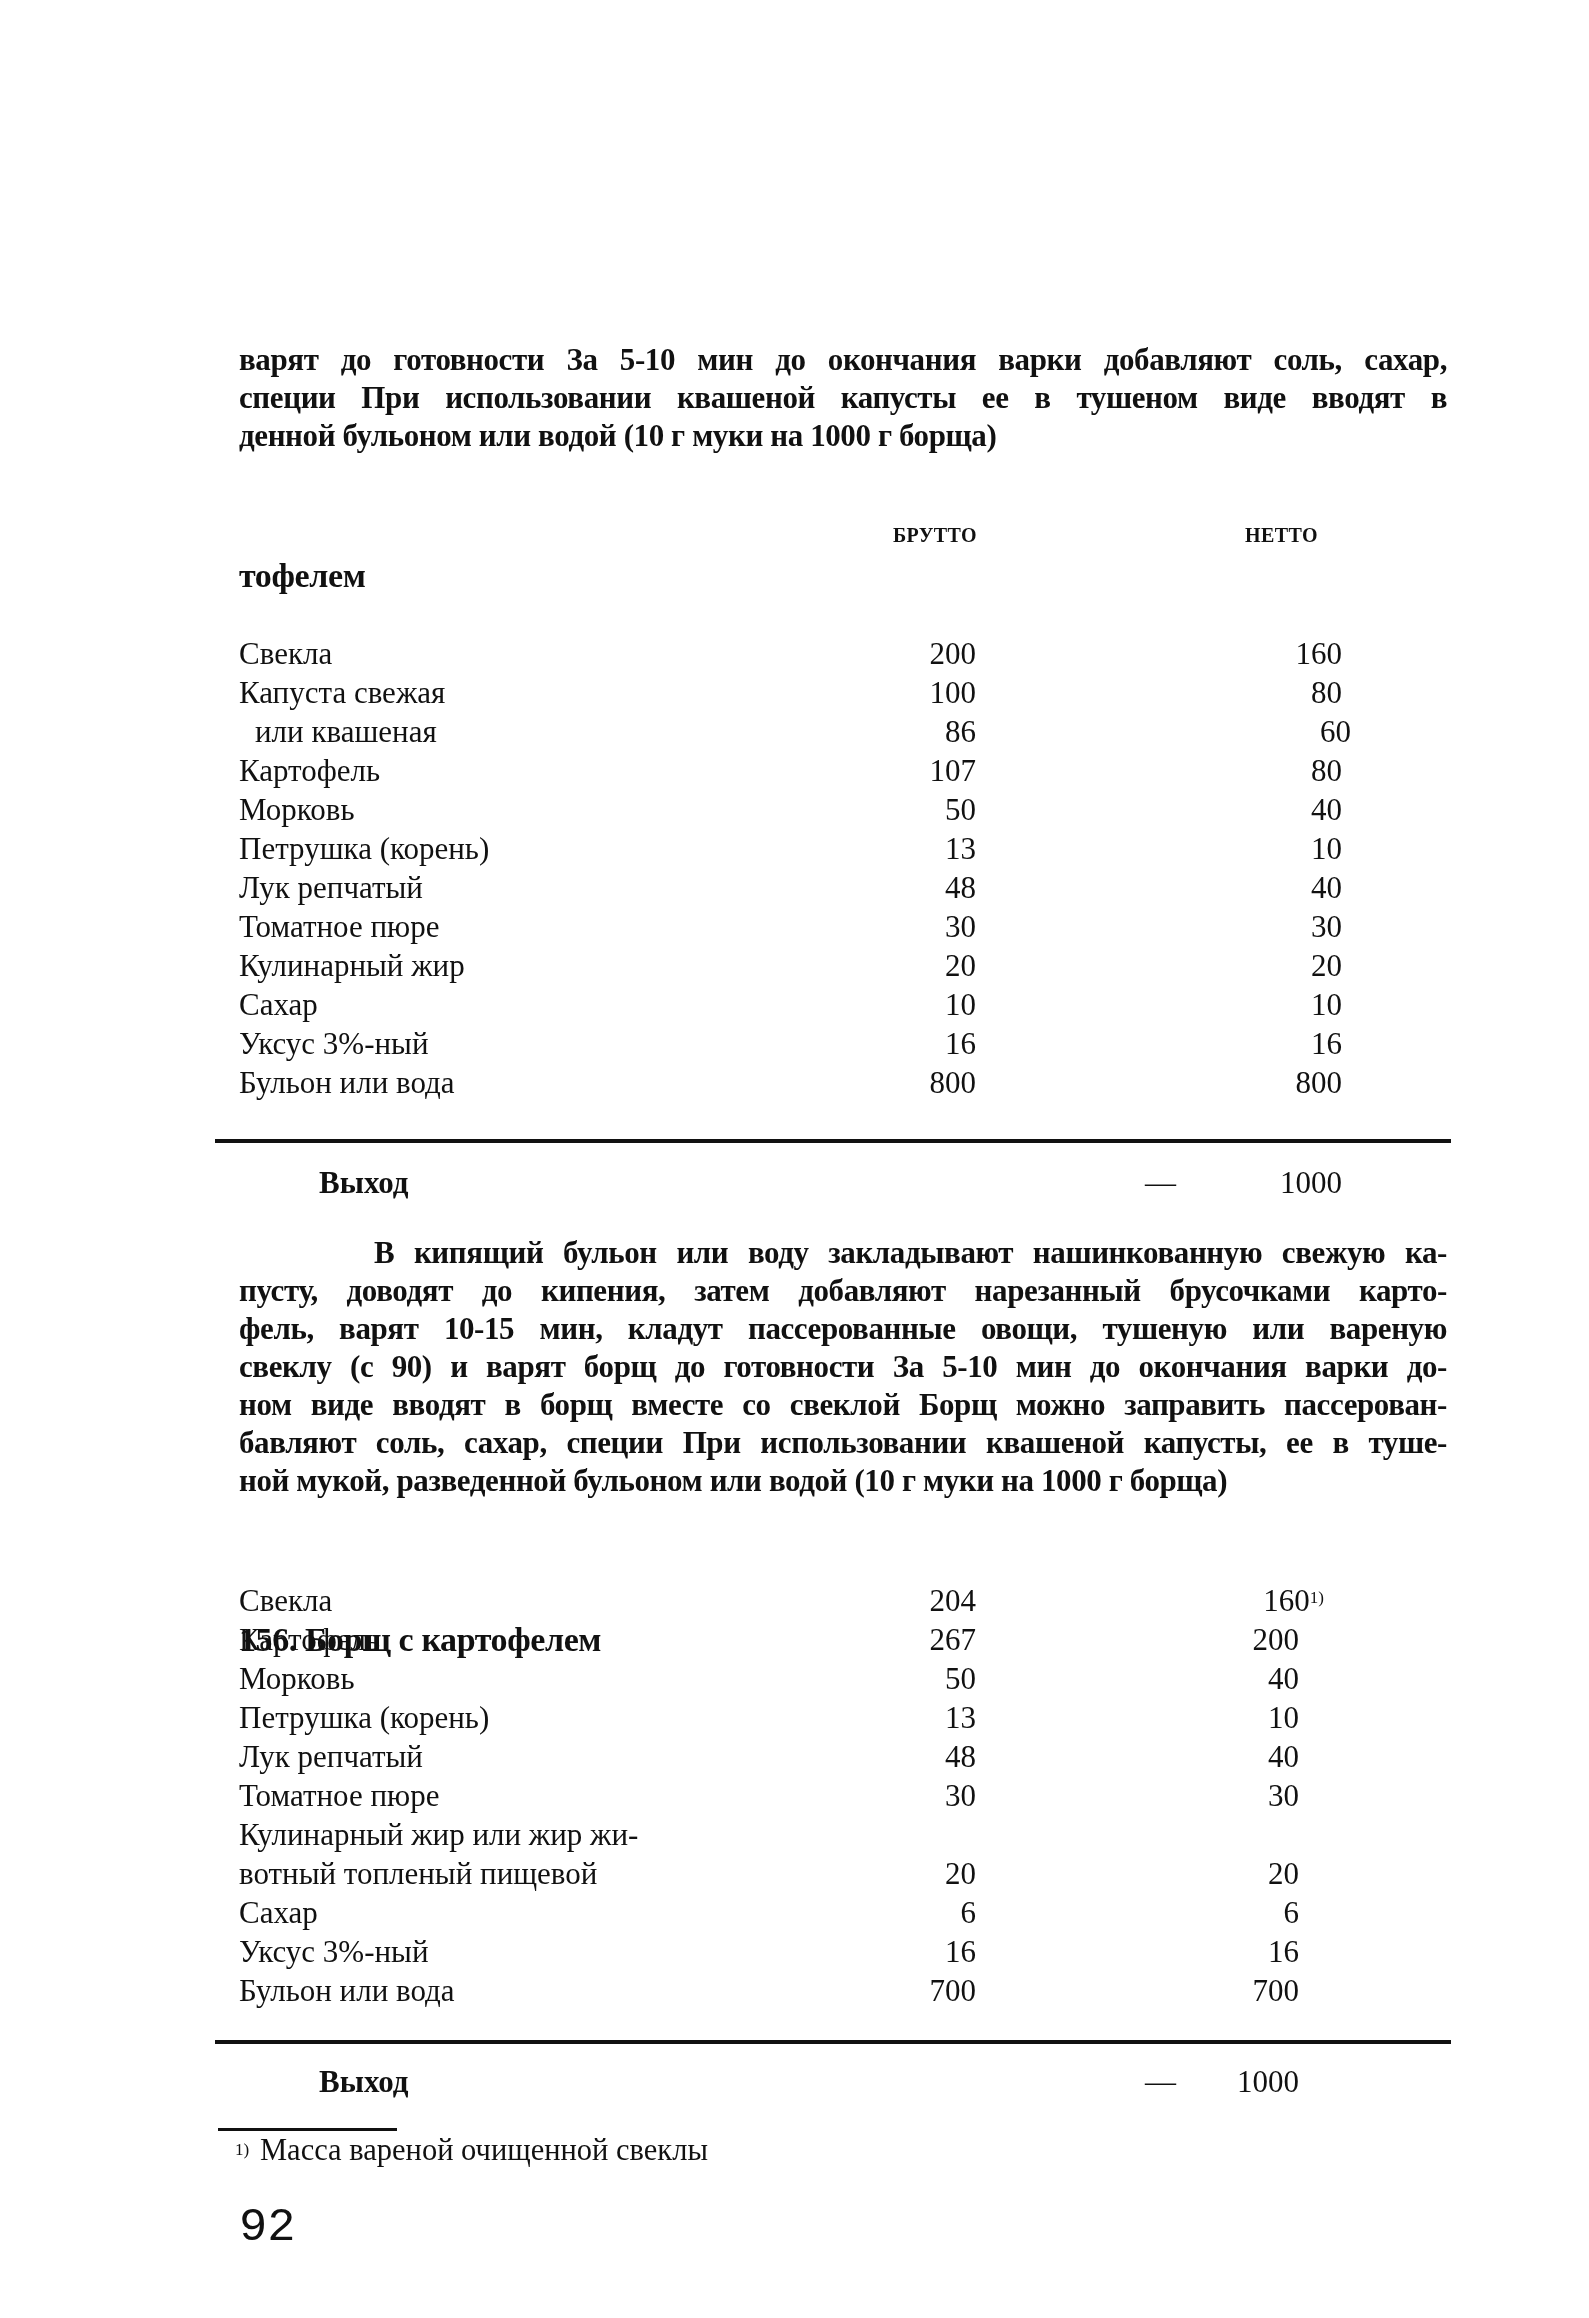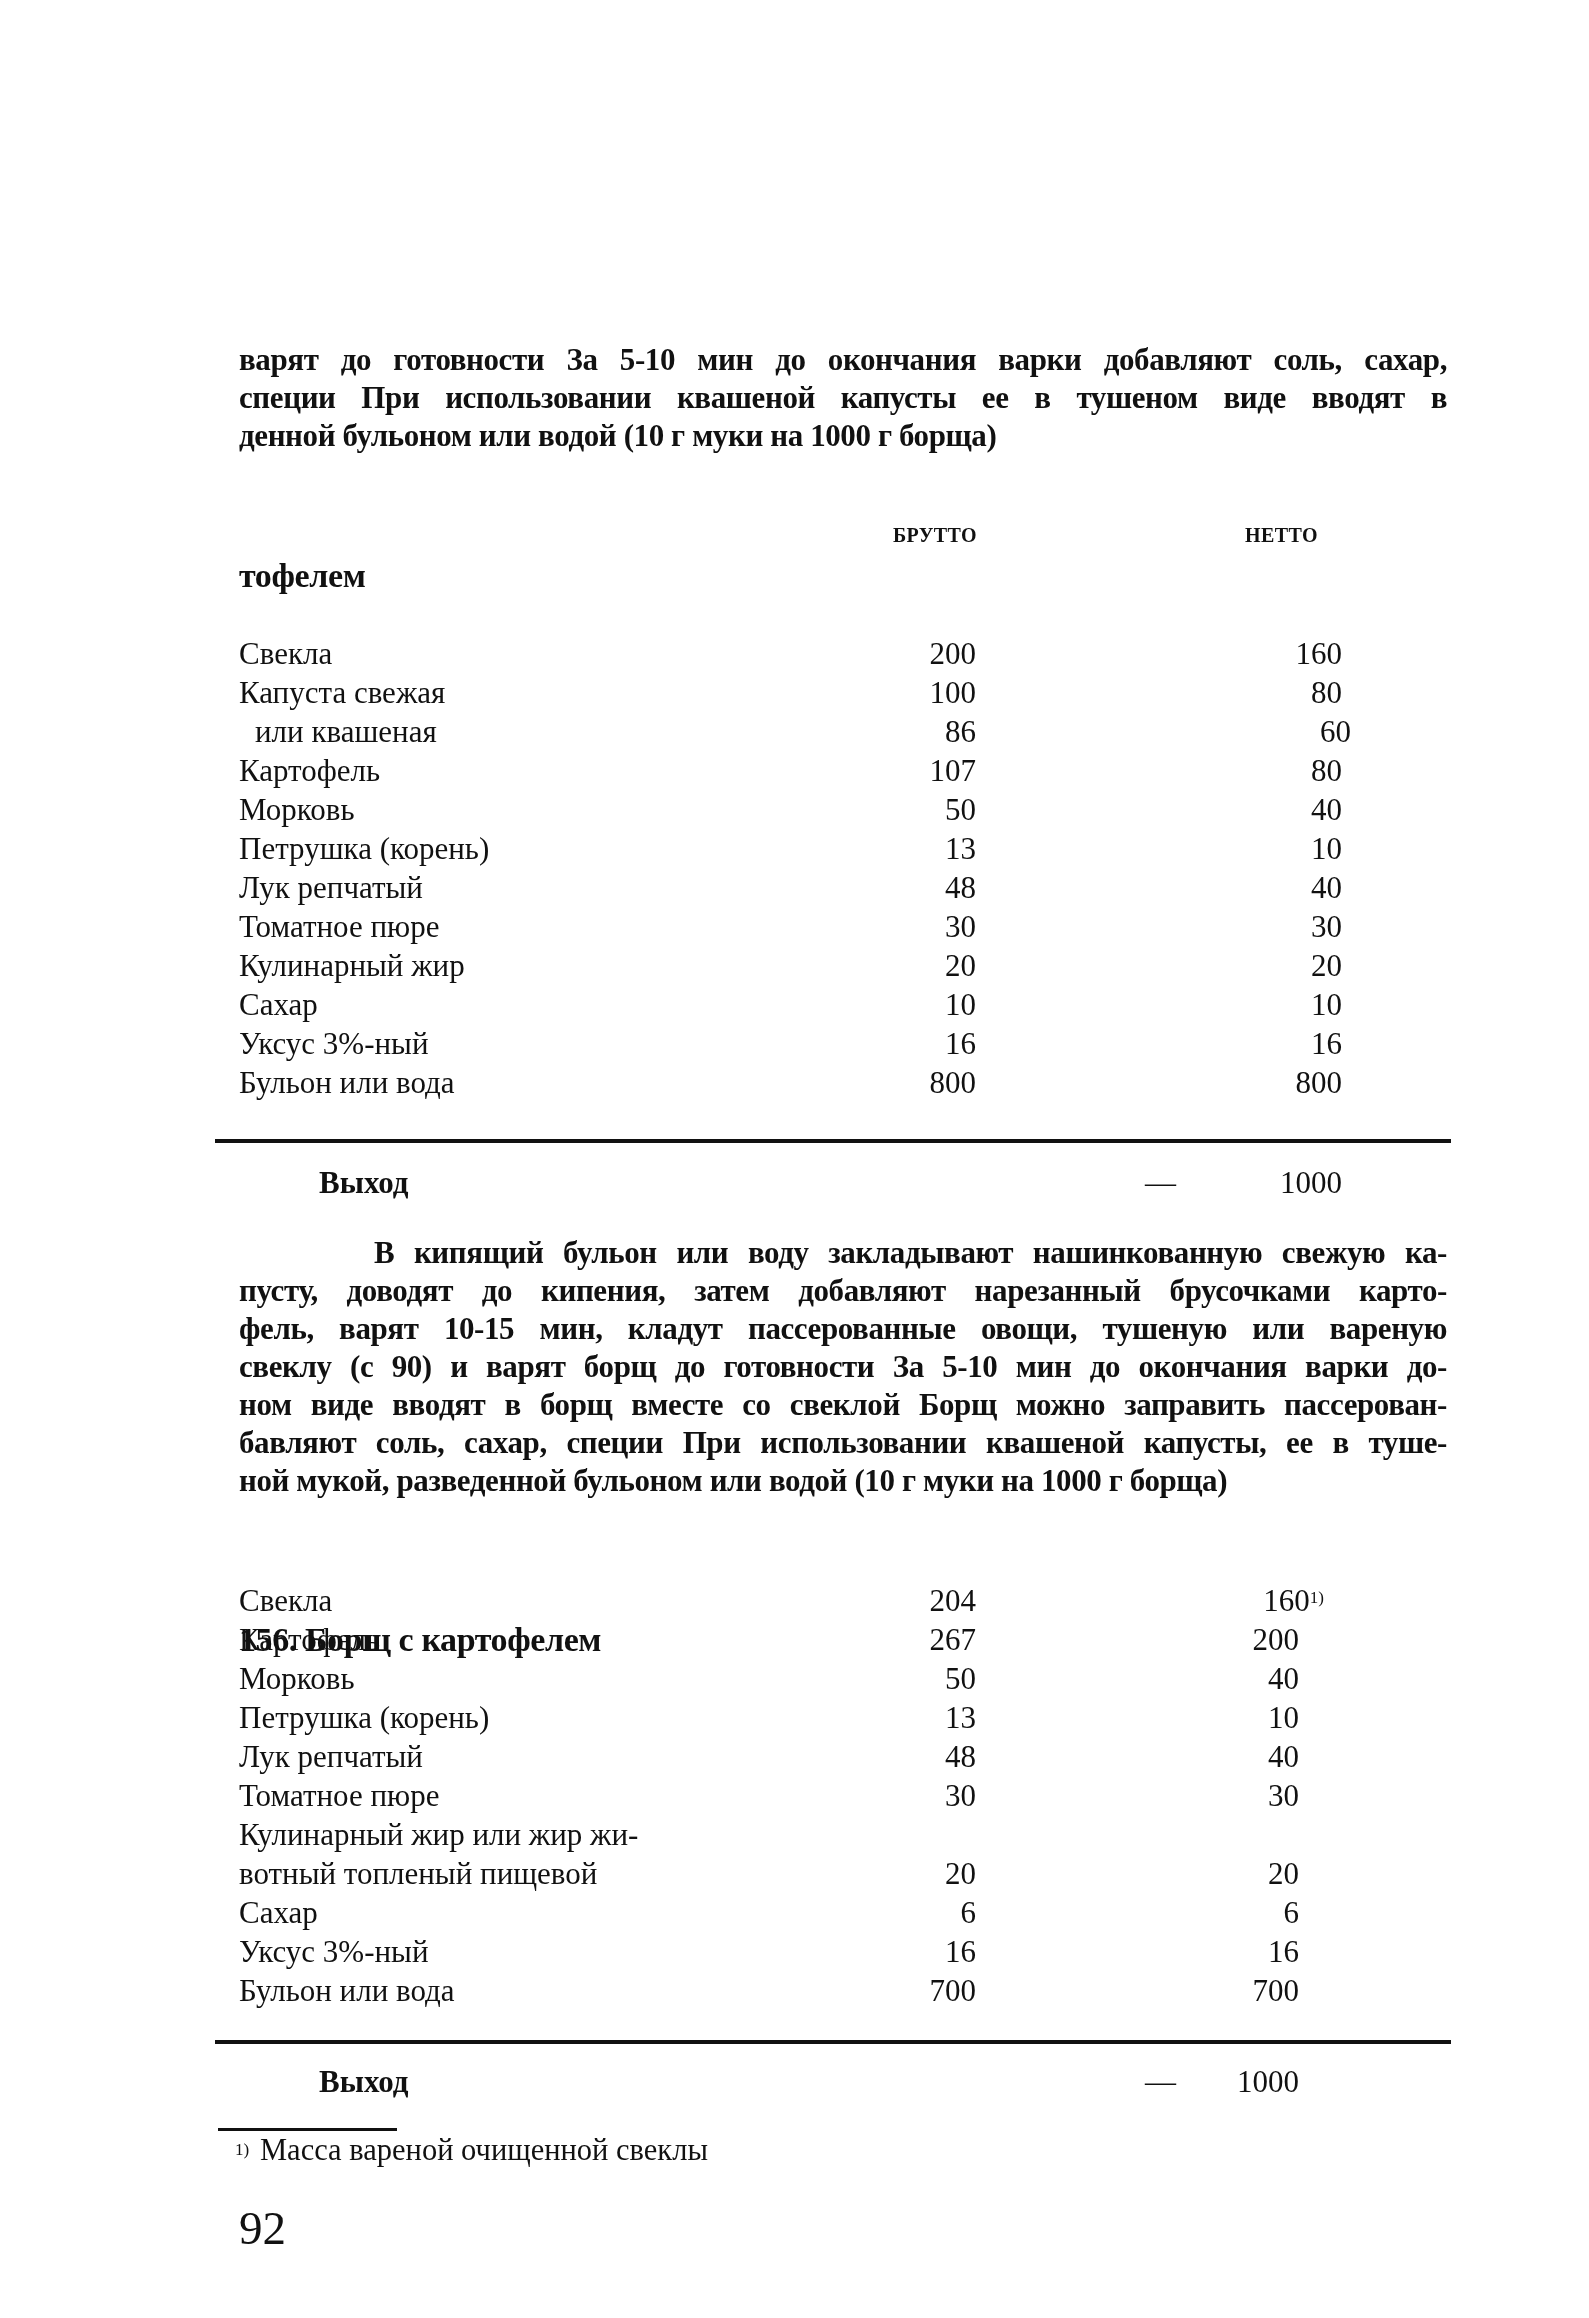--- a/index.html
+++ b/index.html
@@ -22,21 +22,21 @@
   .row .netto { position: absolute; text-align: right; white-space: nowrap; }
   .rule { position: absolute; left: 215px; width: 1236px; height: 3.6px; background: #111; }
   .yield { position: absolute; left: 239px; width: 1208px; height: 39px; font-size: 31px; line-height: 39px; }
   .yield .label { position: absolute; left: 80px; font-weight: bold; }
   .yield .dash { position: absolute; text-align: right; }
   .yield .val { position: absolute; text-align: right; }
   .sup { font-size: 17px; vertical-align: top; position: relative; top: -2.7px; }
   .fn-rule { position: absolute; left: 218px; top: 2128px; width: 179px; height: 2.7px; background: #111; }
   .footnote { position: absolute; left: 235px; top: 2132px; font-size: 30.5px; line-height: 36px; }
   .footnote .mark { font-size: 17px; vertical-align: top; margin-right: 10.8px; }
-  .page-number { position: absolute; left: 239px; top: 2203px; font-size: 47px; line-height: 50px; }
+  .page-number { position: absolute; left: 239px; top: 2203px; font-size: 47px; line-height: 50px; font-family: Liberation Mono, monospace; }
 </style>
 </head>
 <body>
 
 <div class="page">
 
   <div class="para" id="intro" style="top:341px;">
       <span class="line">варят до готовности За 5-10 мин до окончания варки добавляют соль, сахар,</span>
       <span class="line">специи При использовании квашеной капусты ее в тушеном виде вводят в</span>
       <span class="line last">денной бульоном или водой (10 г муки на 1000 г борща)</span>

